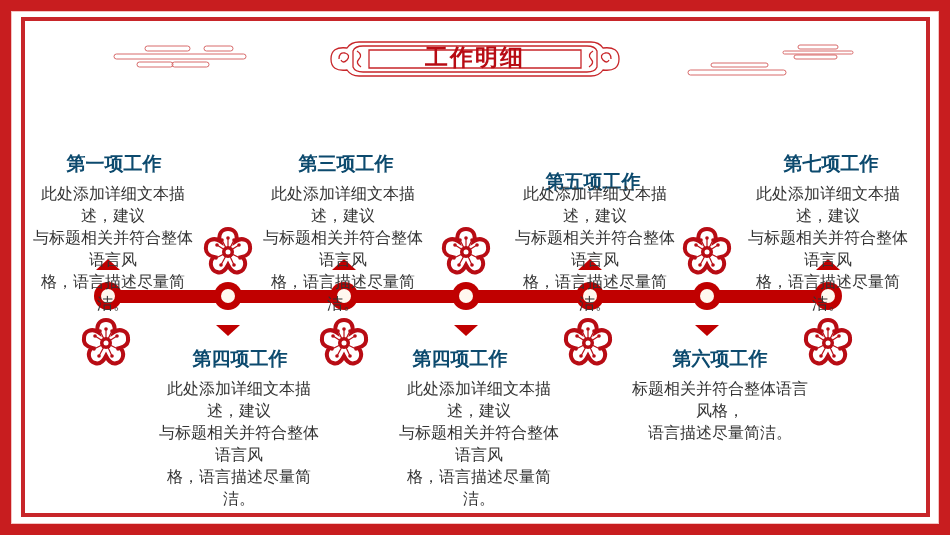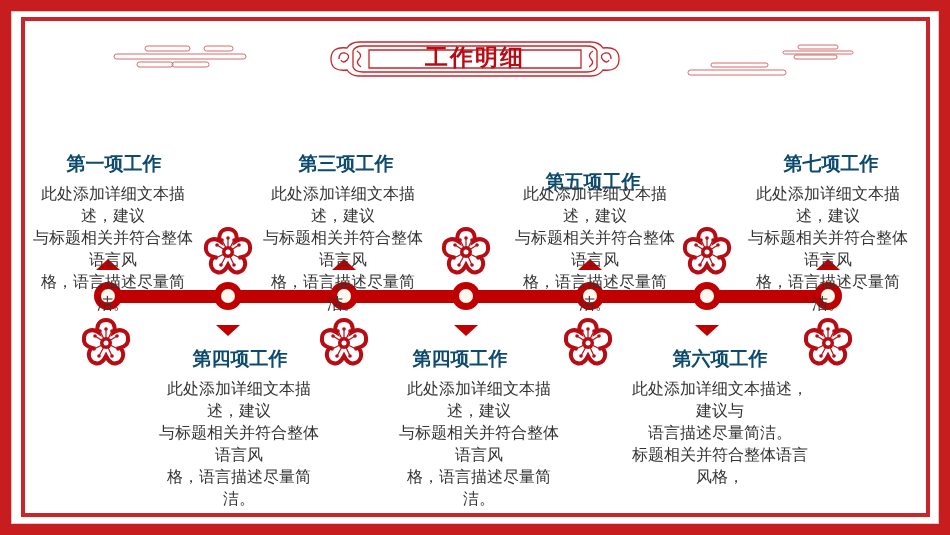--- a/index.html
+++ b/index.html
@@ -328,23 +328,22 @@
 
 <div class="item-title" style="left:498px;top:169px;">第五项工作</div>
 <div class="item-desc" style="left:510px;top:183px;">
   <div>此处添加详细文本描述，建议</div>
   <div>与标题相关并符合整体语言风</div>
   <div>格，语言描述尽量简洁。</div>
 </div>
 
 <div class="item-title" style="left:625px;top:346px;">第六项工作</div>
 <div class="item-desc" style="left:628px;top:378px;width:184px;">
-  <div>此处添加详细文本描述，建议与</div>
+  <div>标题相关并符合整体语言风格，</div>
   <div>语言描述尽量简洁。</div>
-  <div>标题相关并符合整体语言风格，</div>
 </div>
 
 <div class="item-title" style="left:736px;top:151px;">第七项工作</div>
 <div class="item-desc" style="left:743px;top:183px;">
   <div>此处添加详细文本描述，建议</div>
   <div>与标题相关并符合整体语言风</div>
   <div>格，语言描述尽量简洁。</div>
 </div>
 
 </body></html>

